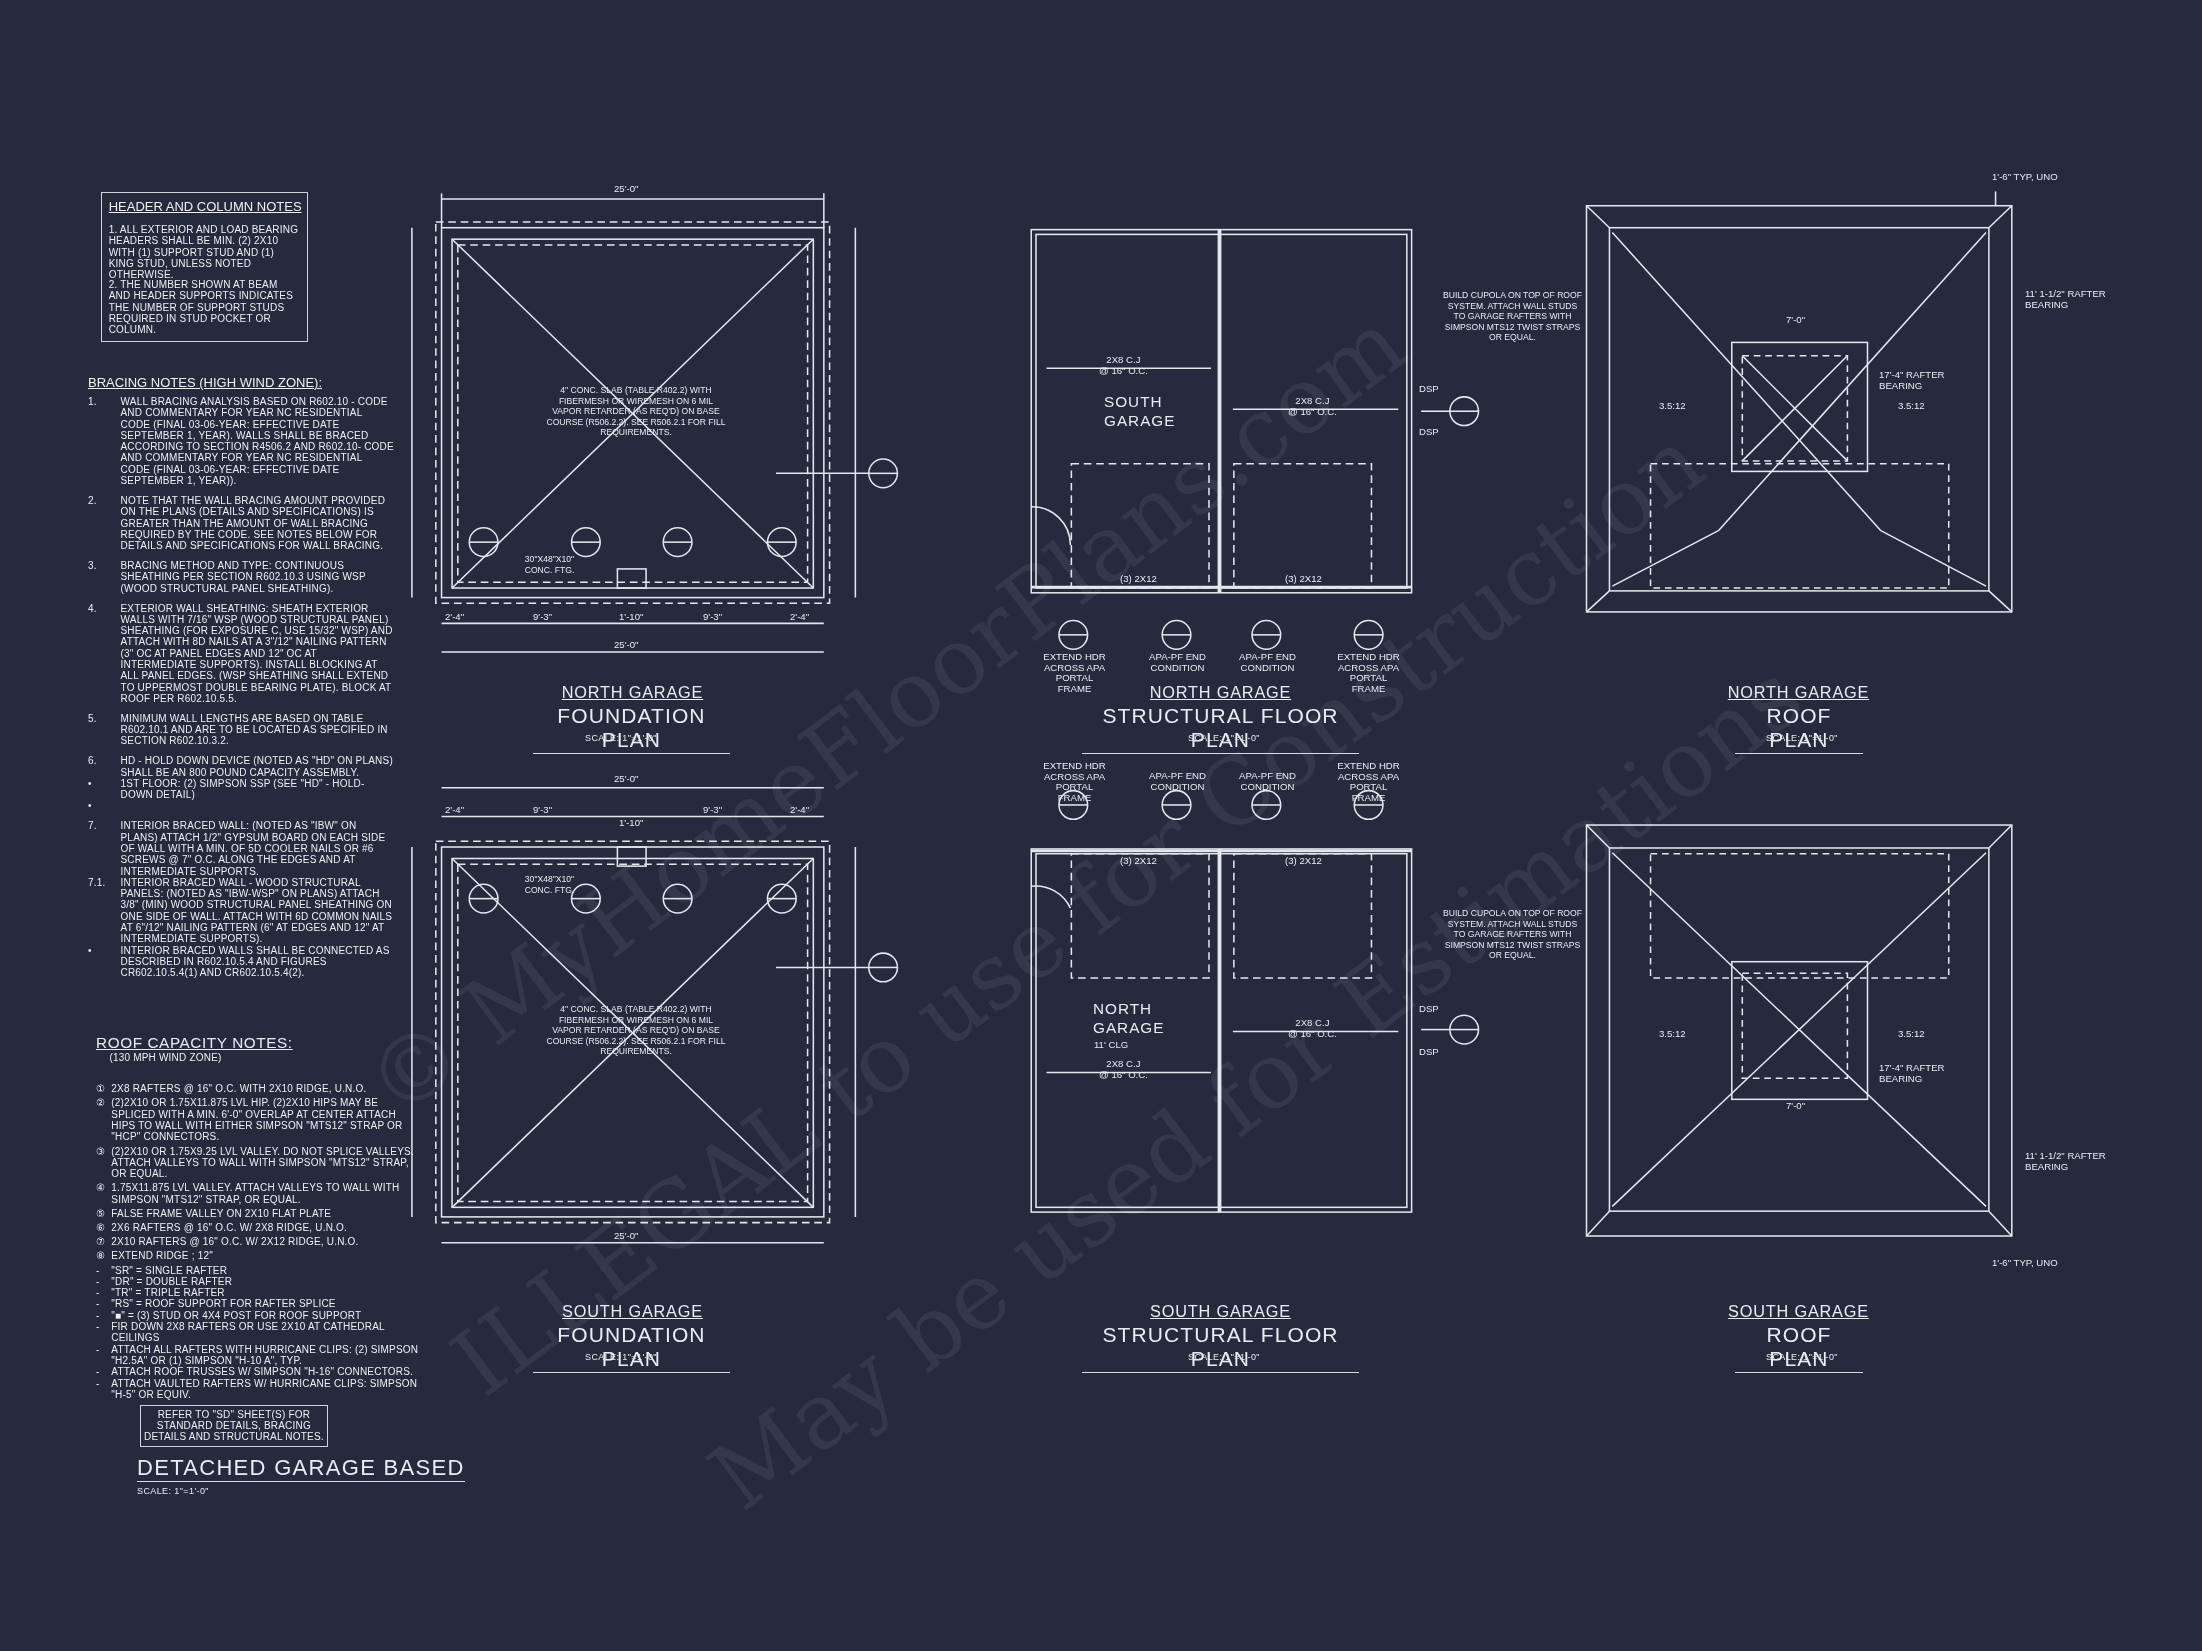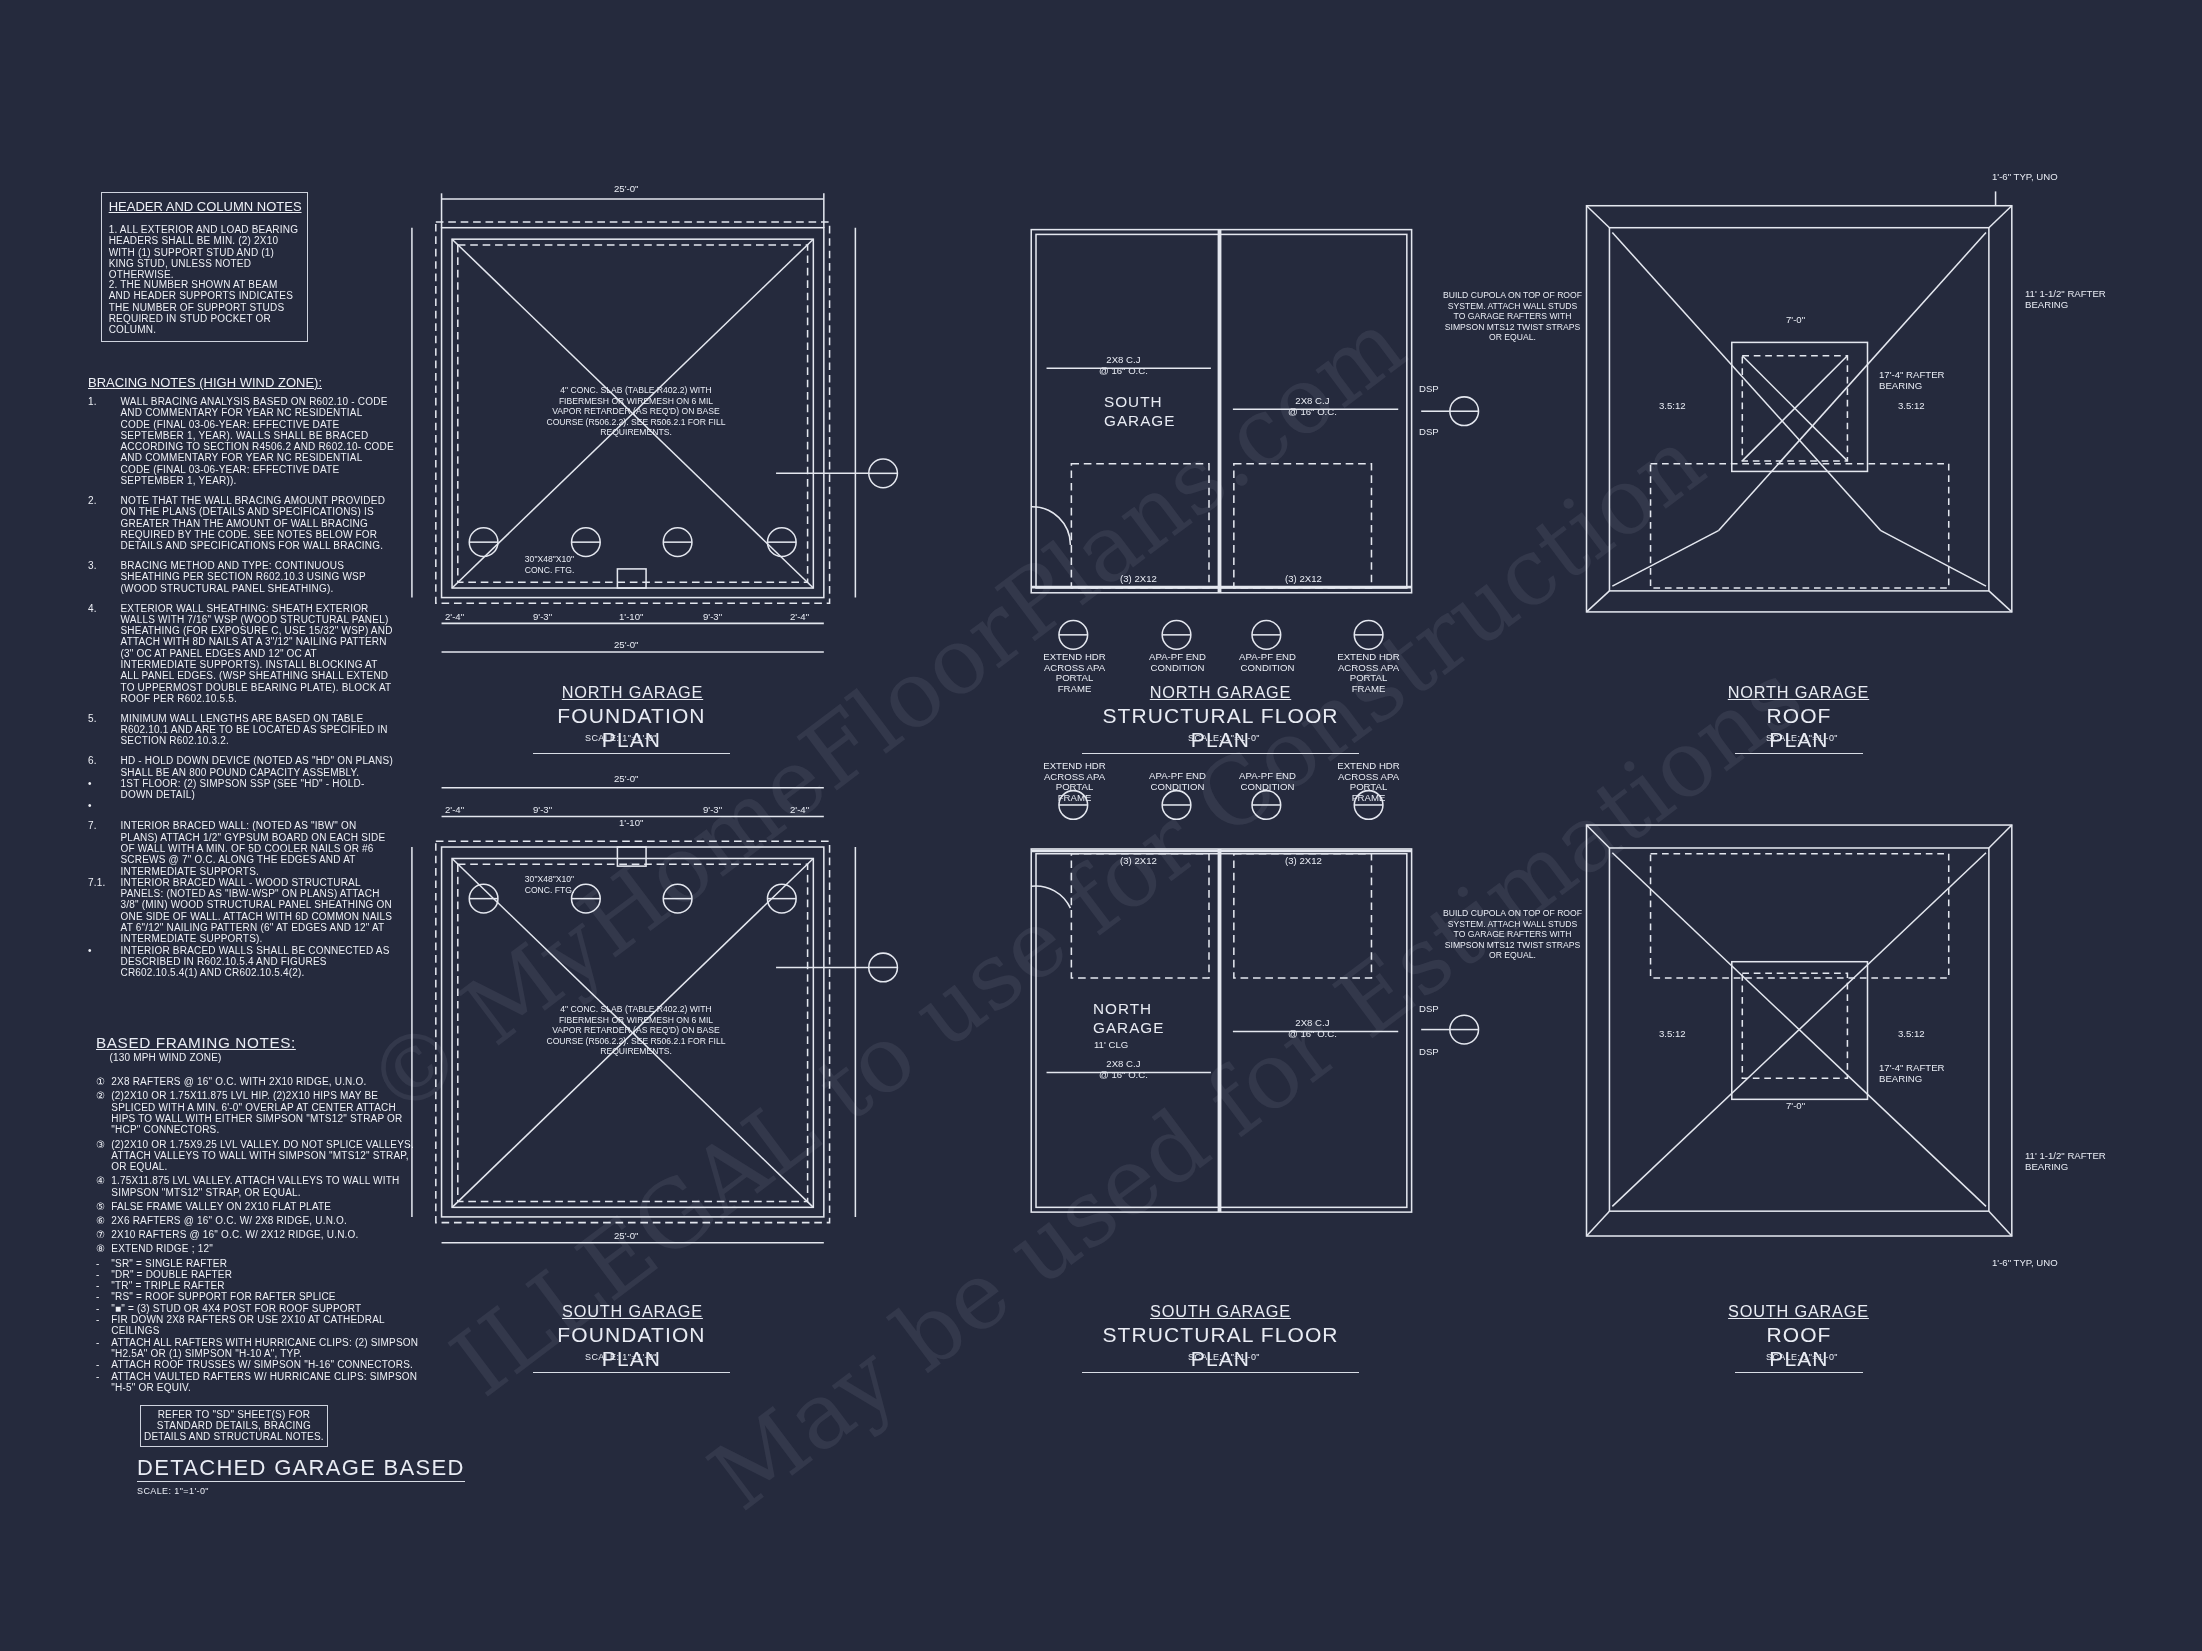--- a/index.html
+++ b/index.html
@@ -212,22 +212,22 @@
       <span class="num">7.1.</span>
       <span>INTERIOR BRACED WALL - WOOD STRUCTURAL PANELS: (NOTED AS "IBW-WSP" ON PLANS) ATTACH 3/8" (MIN) WOOD STRUCTURAL PANEL SHEATHING ON ONE SIDE OF WALL. ATTACH WITH 6d COMMON NAILS AT 6"/12" NAILING PATTERN (6" AT EDGES AND 12" AT INTERMEDIATE SUPPORTS).</span>
     </div>
   <div class="note list-item">
       <span class="num">•</span>
       <span>INTERIOR BRACED WALLS SHALL BE CONNECTED AS DESCRIBED IN R602.10.5.4 AND FIGURES CR602.10.5.4(1) AND CR602.10.5.4(2).</span>
     </div>
 </div>
 
 <div class="abs" style="left:96px;top:1034px;width:325px;">
-  <div style="font-size:15.3px;text-decoration:underline;letter-spacing:0.6px;">BASED FRAMING NOTES:</div>
-  <div class="note" style="margin-left:13.4px;margin-bottom:13px;">(130 MPH WIND ZONE)</div>
+  <div style="font-size:15.3px;text-decoration:underline;letter-spacing:0.6px;">ROOF CAPACITY NOTES:</div>
+  <div class="note" style="margin-left:13.4px;margin-bottom:20px;">(130 MPH WIND ZONE)</div>
   <div class="note rf-item">
       <span class="num">①</span>
       <span>2x8 RAFTERS @ 16" O.C. WITH 2X10 RIDGE, U.N.O.</span>
     </div>
   <div class="note rf-item">
       <span class="num">②</span>
       <span>(2)2x10 OR 1.75x11.875 LVL HIP. (2)2x10 HIPS MAY BE SPLICED WITH A MIN. 6'-0" OVERLAP AT CENTER ATTACH HIPS TO WALL WITH EITHER SIMPSON "MTS12" STRAP OR "HCP" CONNECTORS.</span>
     </div>
   <div class="note rf-item">
       <span class="num">③</span>

